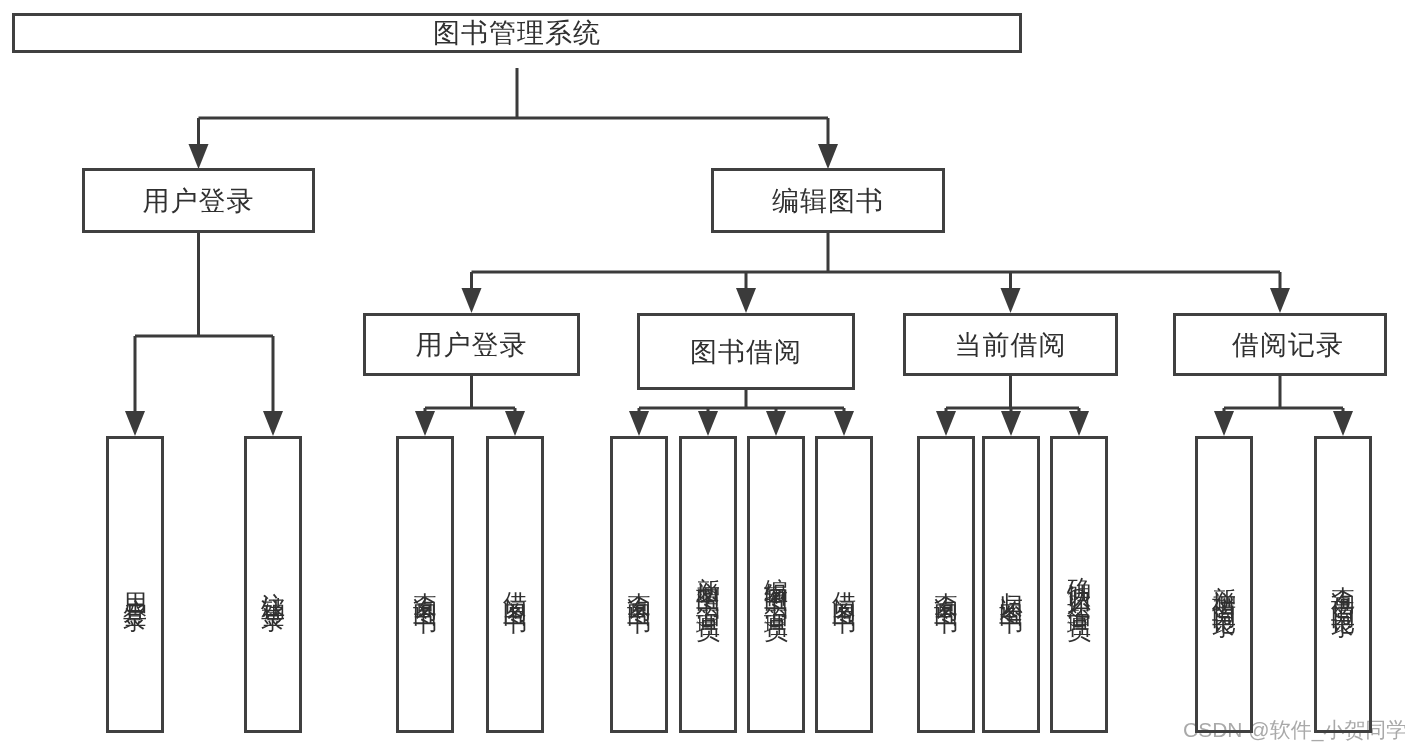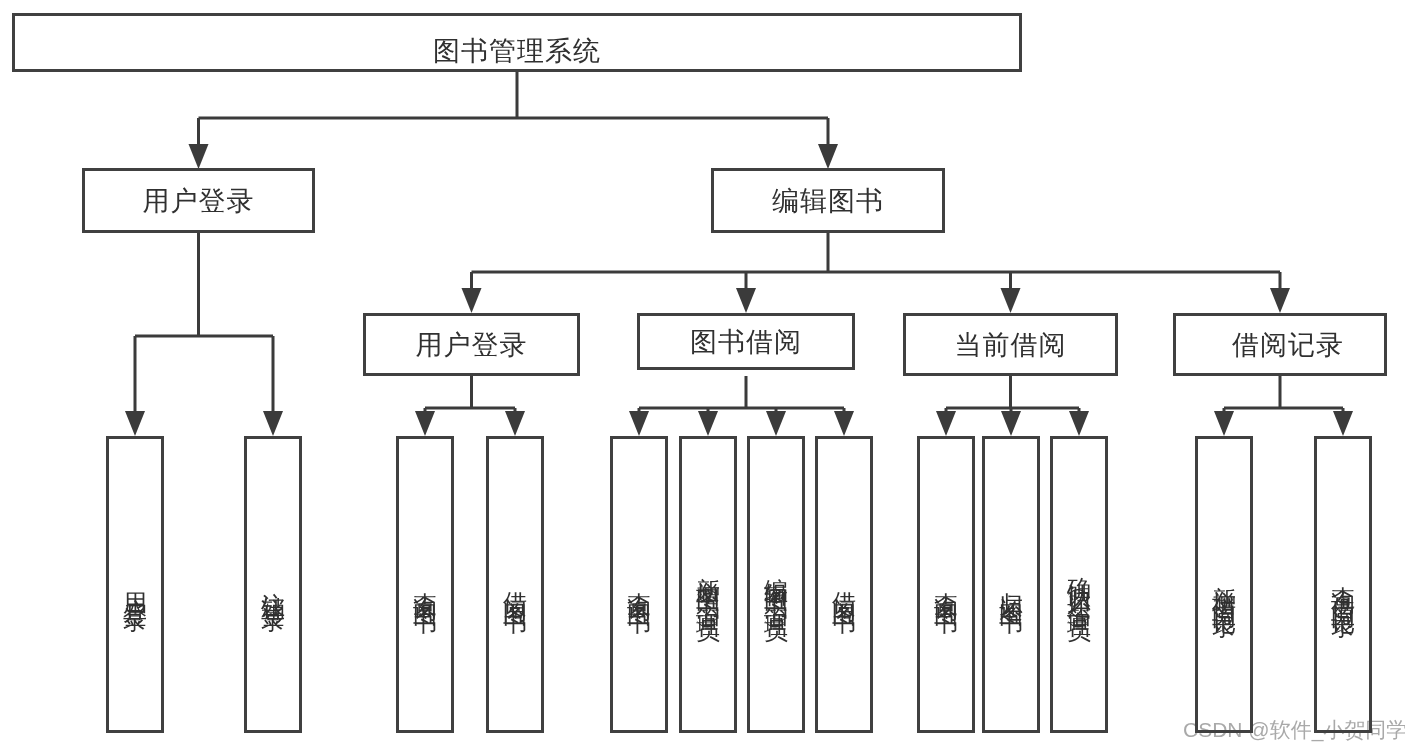--- a/index.html
+++ b/index.html
@@ -109,35 +109,35 @@
       <polygon points="766,411 786,411 776,436"></polygon>
       <polygon points="834,411 854,411 844,436"></polygon>
       <polygon points="936,411 956,411 946,436"></polygon>
       <polygon points="1001,411 1021,411 1011,436"></polygon>
       <polygon points="1069,411 1089,411 1079,436"></polygon>
       <polygon points="1214,411 1234,411 1224,436"></polygon>
       <polygon points="1333,411 1353,411 1343,436"></polygon>
     </g>
   </svg>
 
-  <div class="box" style="left:12px;top:13px;width:1010px;height:59px;align-items:flex-end;">
+  <div class="box" style="left:12px;top:13px;width:1010px;height:40px;">
     <span class="hlabel">图书管理系统</span>
   </div>
 
   <div class="box" style="left:82px;top:168px;width:233px;height:65px;">
     <span class="hlabel">用户登录</span>
   </div>
   <div class="box" style="left:711px;top:168px;width:234px;height:65px;">
     <span class="hlabel">编辑图书</span>
   </div>
 
   <div class="box" style="left:363px;top:313px;width:217px;height:63px;">
     <span class="hlabel">用户登录</span>
   </div>
-  <div class="box" style="left:637px;top:313px;width:218px;height:57px;">
+  <div class="box" style="left:637px;top:313px;width:218px;height:77px;">
     <span class="hlabel">图书借阅</span>
   </div>
   <div class="box" style="left:903px;top:313px;width:215px;height:63px;">
     <span class="hlabel">当前借阅</span>
   </div>
   <div class="box" style="left:1173px;top:313px;width:214px;height:63px;padding-left:16px;">
     <span class="hlabel">借阅记录</span>
   </div>
 
   <div class="box leaf" style="left:106px;top:436px;width:58px;height:297px;">

